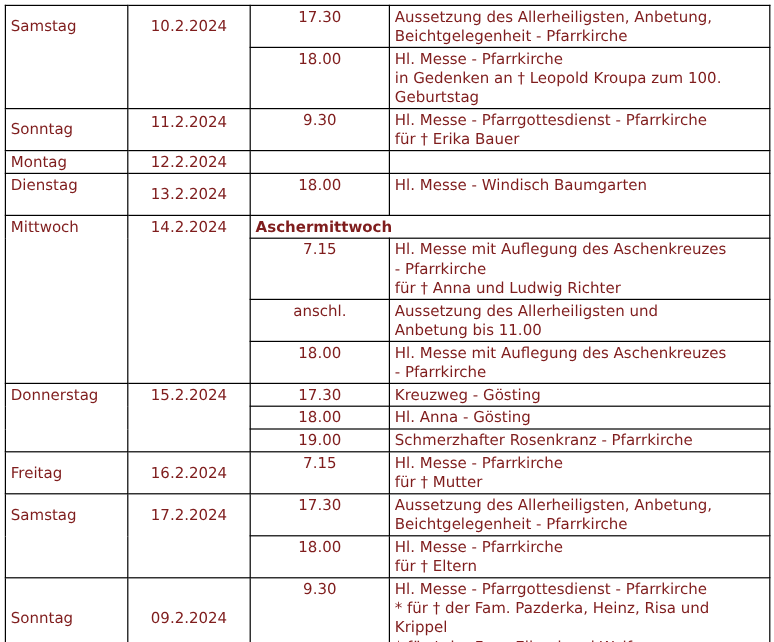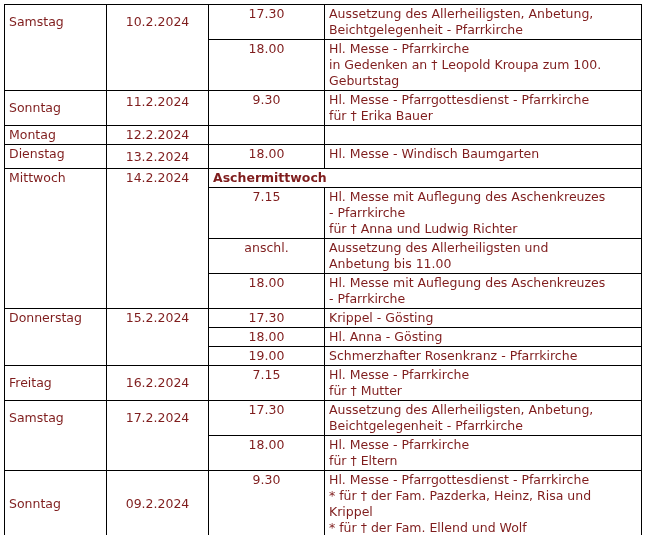--- a/index.html
+++ b/index.html
@@ -89,21 +89,21 @@
             <div class="vc" style="height: 16px;">12.2.2024</div>
           </td>
           <td class="time"></td>
           <td class="desc"></td>
         </tr>
         <tr>
           <td class="day" rowspan="1">
             <div class="vc" style="height: 16px;">Dienstag</div>
           </td>
           <td class="date" rowspan="1">
-            <div class="vc" style="height: 21px;">13.2.2024</div>
+            <div class="vc" style="height: 32px;">13.2.2024</div>
           </td>
           <td class="time">18.00</td>
           <td class="desc">Hl. Messe - Windisch Baumgarten</td>
         </tr>
         <tr>
           <td class="day" rowspan="4">
             <div class="vc" style="height: 16px;">Mittwoch</div>
           </td>
           <td class="date" rowspan="4">
             <div class="vc" style="height: 16px;">14.2.2024</div>
@@ -127,21 +127,21 @@
 - Pfarrkirche</td>
         </tr>
         <tr>
           <td class="day" rowspan="3">
             <div class="vc" style="height: 16px;">Donnerstag</div>
           </td>
           <td class="date" rowspan="3">
             <div class="vc" style="height: 16px; text-align: right;">15.2.2024</div>
           </td>
           <td class="time">17.30</td>
-          <td class="desc">Krippel - Gösting</td>
+          <td class="desc">Kreuzweg - Gösting</td>
         </tr>
         <tr>
           <td class="time">18.00</td>
           <td class="desc">Hl. Anna - Gösting</td>
         </tr>
         <tr>
           <td class="time">19.00</td>
           <td class="desc">Schmerzhafter Rosenkranz - Pfarrkirche</td>
         </tr>
         <tr>

